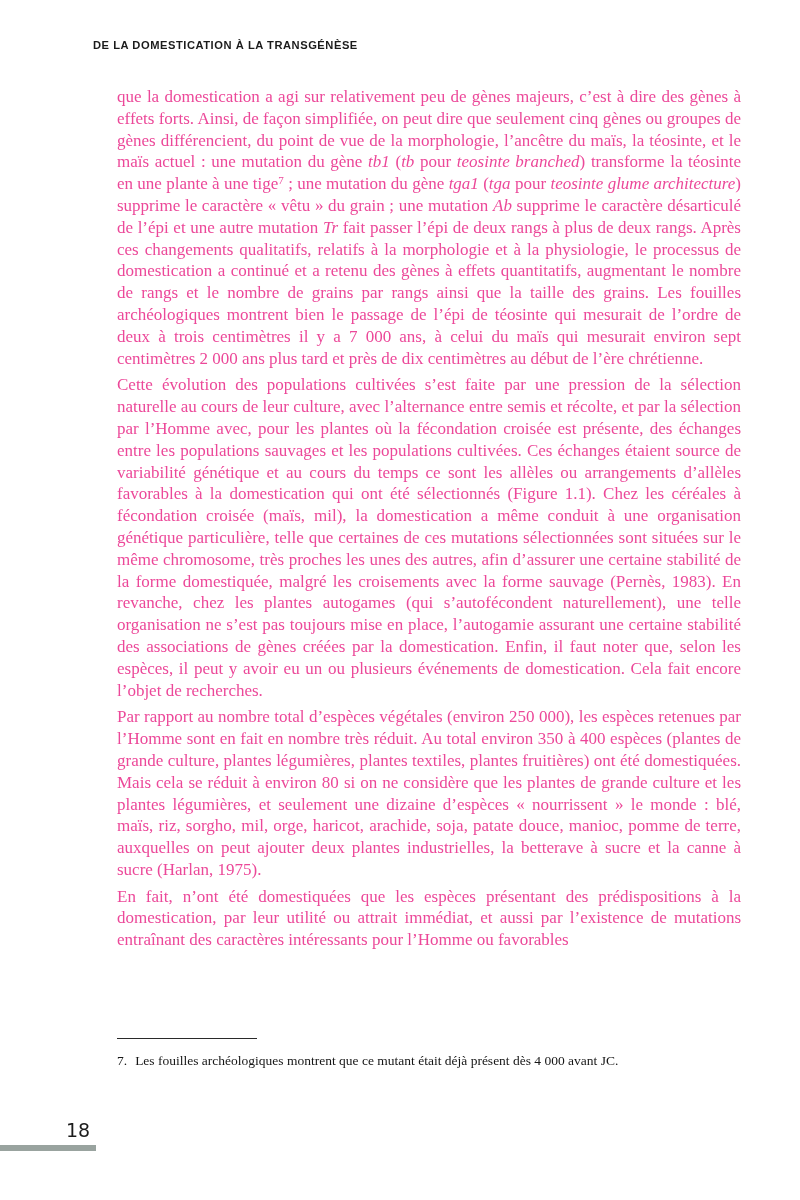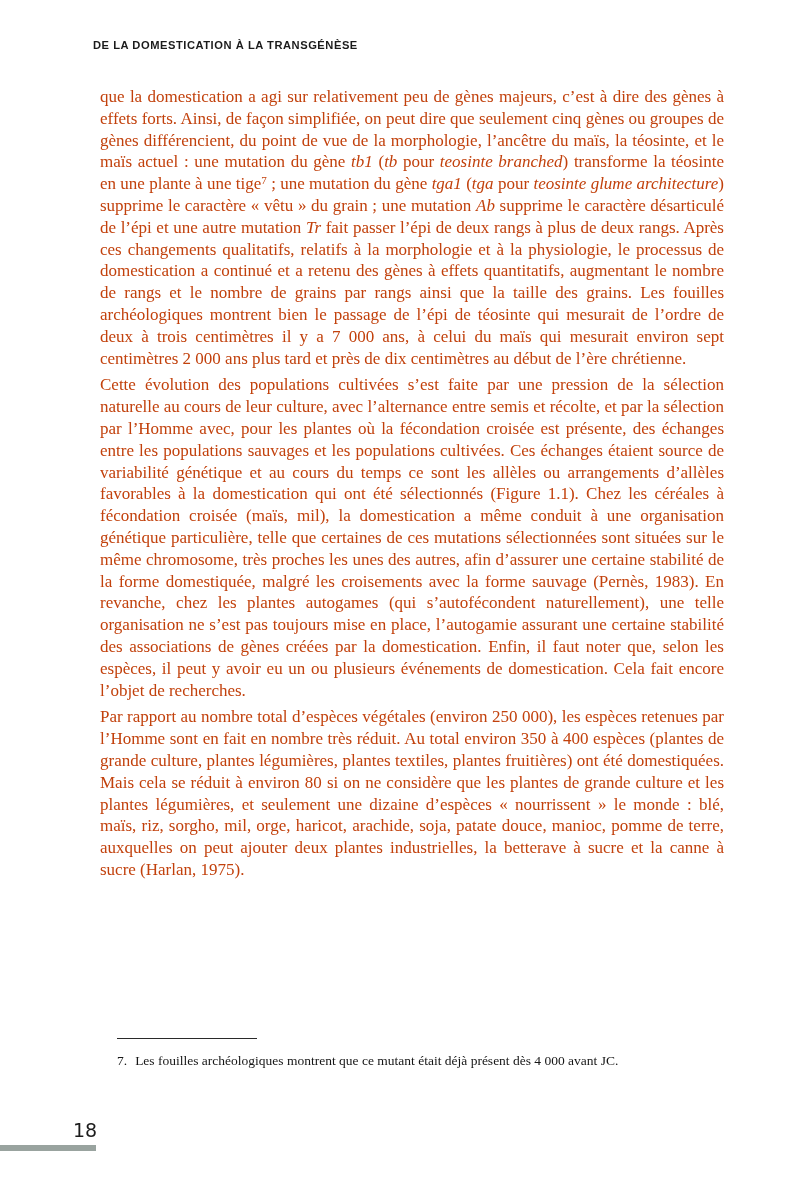--- a/index.html
+++ b/index.html
@@ -23,27 +23,27 @@
     font-weight: bold;
     font-size: 11.5px;
     letter-spacing: 0.55px;
     color: #1b1b1b;
     transform: scaleX(0.97);
     transform-origin: left center;
     white-space: nowrap;
   }
   .body-text {
     position: absolute;
-    left: 100px;
+    left: 117px;
     top: 86px;
     width: 624px;
     font-size: 17px;
     line-height: 21.8px;
     text-align: justify;
-    color: #c2410c;
+    color: #ec4899;
   }
   .para {
     margin: 0 0 5px 0;
     padding: 0;
   }
   .para i {
     font-style: italic;
   }
   .para sup {
     font-size: 11px;
@@ -73,21 +73,21 @@
   .footnote-number {
     flex: 0 0 auto;
     margin-right: 8px;
   }
   .footnote-text {
     flex: 1 1 auto;
     font-family: Liberation Serif, serif;
   }
   .page-number {
     position: absolute;
-    left: 73px;
+    left: 66px;
     top: 1119px;
     font-family: "DejaVu Sans", "Liberation Sans", sans-serif;
     font-size: 19px;
     font-weight: normal;
     color: #1c1c1c;
   }
   .footer-accent-bar {
     position: absolute;
     left: 0;
     top: 1145px;
@@ -97,20 +97,21 @@
 </style>
 </head>
 <body style="color: rgb(20, 20, 20);">
 
 <div class="running-head">DE LA DOMESTICATION À LA TRANSGÉNÈSE</div>
 
 <div class="body-text">
     <p class="para"><span>que la domestication a agi sur relativement peu de gènes majeurs, c’est à dire des gènes à effets forts. Ainsi, de façon simplifiée, on peut dire que seulement cinq gènes ou groupes de gènes différencient, du point de vue de la morphologie, l’ancêtre du maïs, la téosinte, et le maïs actuel&nbsp;: une mutation du gène </span><i>tb1</i><span> (</span><i>tb</i><span> pour </span><i>teosinte branched</i><span>) transforme la téosinte en une plante à une tige</span><sup>7</sup><span>&nbsp;; une mutation du gène </span><i>tga1</i><span> (</span><i>tga</i><span> pour </span><i>teosinte glume architecture</i><span>) supprime le caractère «&nbsp;vêtu&nbsp;» du grain&nbsp;; une mutation </span><i>Ab</i><span> supprime le caractère désarticulé de l’épi et une autre mutation </span><i>Tr</i><span> fait passer l’épi de deux rangs à plus de deux rangs. Après ces changements qualitatifs, relatifs à la morphologie et à la physiologie, le processus de domestication a continué et a retenu des gènes à effets quantitatifs, augmentant le nombre de rangs et le nombre de grains par rangs ainsi que la taille des grains. Les fouilles archéologiques montrent bien le passage de l’épi de téosinte qui mesurait de l’ordre de deux à trois centimètres il y a 7&nbsp;000 ans, à celui du maïs qui mesurait environ sept centimètres 2&nbsp;000 ans plus tard et près de dix centimètres au début de l’ère chrétienne.</span></p>
     <p class="para"><span>Cette évolution des populations cultivées s’est faite par une pression de la sélection naturelle au cours de leur culture, avec l’alternance entre semis et récolte, et par la sélection par l’Homme avec, pour les plantes où la fécondation croisée est présente, des échanges entre les populations sauvages et les populations cultivées. Ces échanges étaient source de variabilité génétique et au cours du temps ce sont les allèles ou arrangements d’allèles favorables à la domestication qui ont été sélectionnés (Figure 1.1). Chez les céréales à fécondation croisée (maïs, mil), la domestication a même conduit à une organisation génétique particulière, telle que certaines de ces mutations sélectionnées sont situées sur le même chromosome, très proches les unes des autres, afin d’assurer une certaine stabilité de la forme domestiquée, malgré les croisements avec la forme sauvage (Pernès, 1983). En revanche, chez les plantes autogames (qui s’autofécondent naturellement), une telle organisation ne s’est pas toujours mise en place, l’autogamie assurant une certaine stabilité des associations de gènes créées par la domestication. Enfin, il faut noter que, selon les espèces, il peut y avoir eu un ou plusieurs événements de domestication. Cela fait encore l’objet de recherches.</span></p>
     <p class="para"><span>Par rapport au nombre total d’espèces végétales (environ 250&nbsp;000), les espèces retenues par l’Homme sont en fait en nombre très réduit. Au total environ 350 à 400 espèces (plantes de grande culture, plantes légumières, plantes textiles, plantes fruitières) ont été domestiquées. Mais cela se réduit à environ 80 si on ne considère que les plantes de grande culture et les plantes légumières, et seulement une dizaine d’espèces «&nbsp;nourrissent&nbsp;» le monde&nbsp;: blé, maïs, riz, sorgho, mil, orge, haricot, arachide, soja, patate douce, manioc, pomme de terre, auxquelles on peut ajouter deux plantes industrielles, la betterave à sucre et la canne à sucre (Harlan, 1975).</span></p>
+    <p class="para"><span>En fait, n’ont été domestiquées que les espèces présentant des prédispositions à la domestication, par leur utilité ou attrait immédiat, et aussi par l’existence de mutations entraînant des caractères intéressants pour l’Homme ou favorables</span></p>
   </div>
 
 <div class="footnote-block">
   <div class="footnote-rule"></div>
   <div class="footnote">
     <span class="footnote-number">7.</span>
     <span class="footnote-text">Les fouilles archéologiques montrent que ce mutant était déjà présent dès 4&nbsp;000 avant JC.</span>
   </div>
 </div>
 

